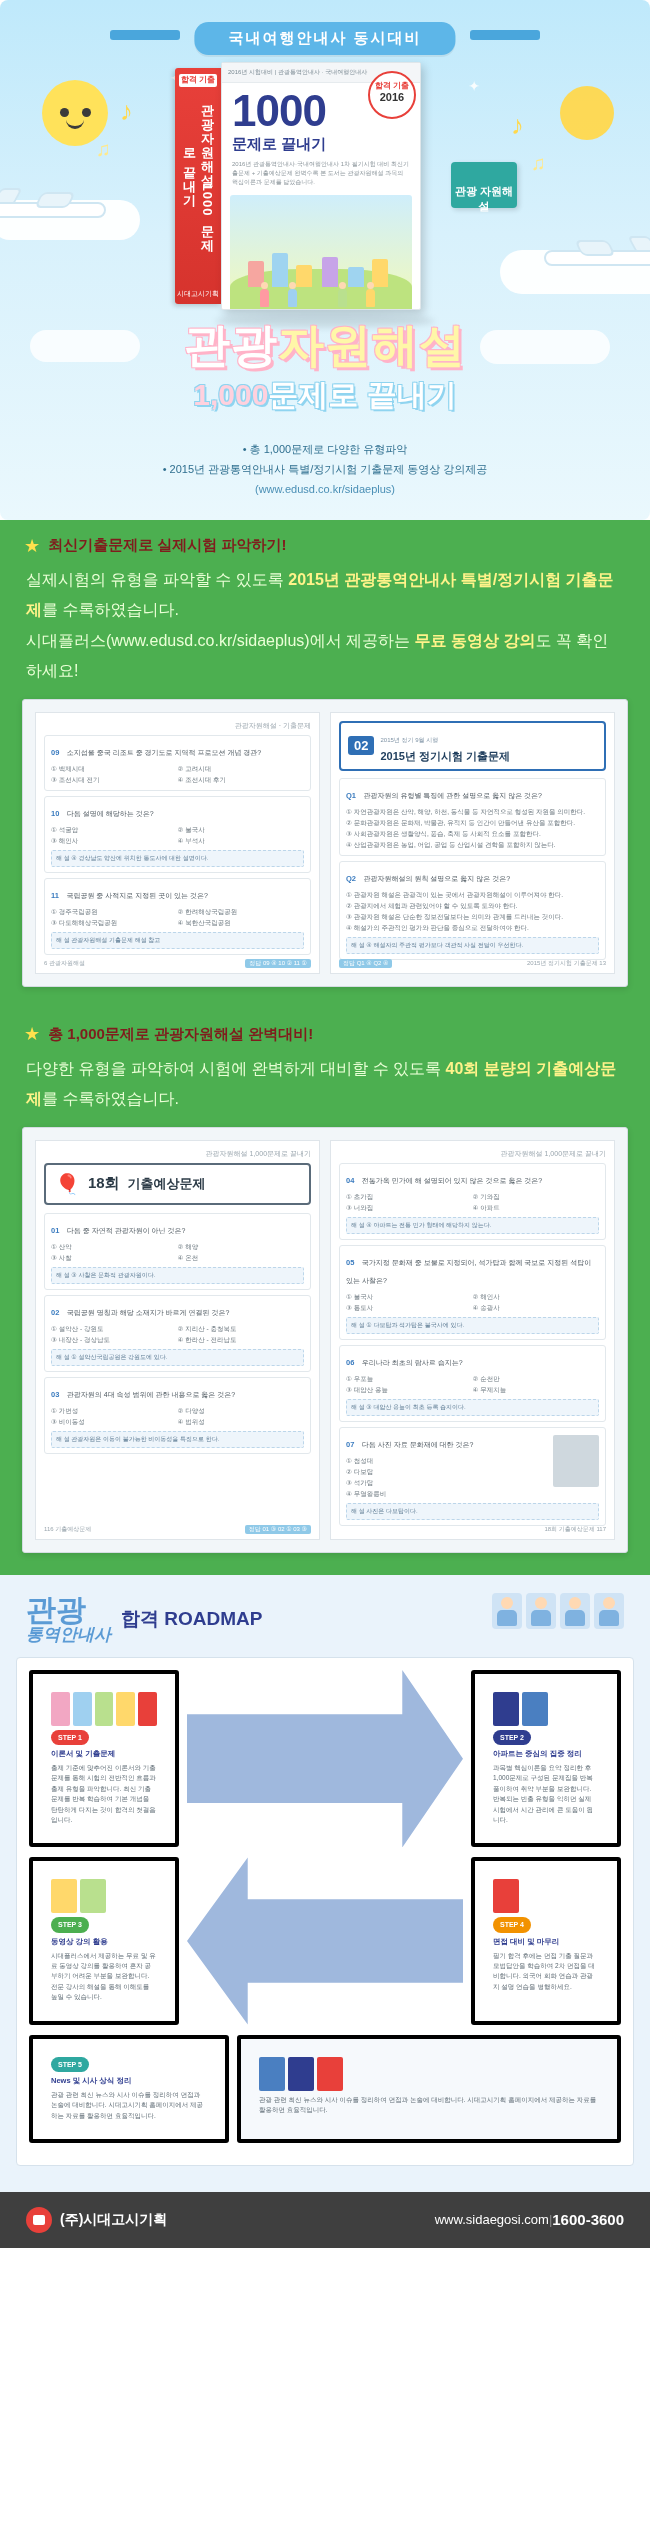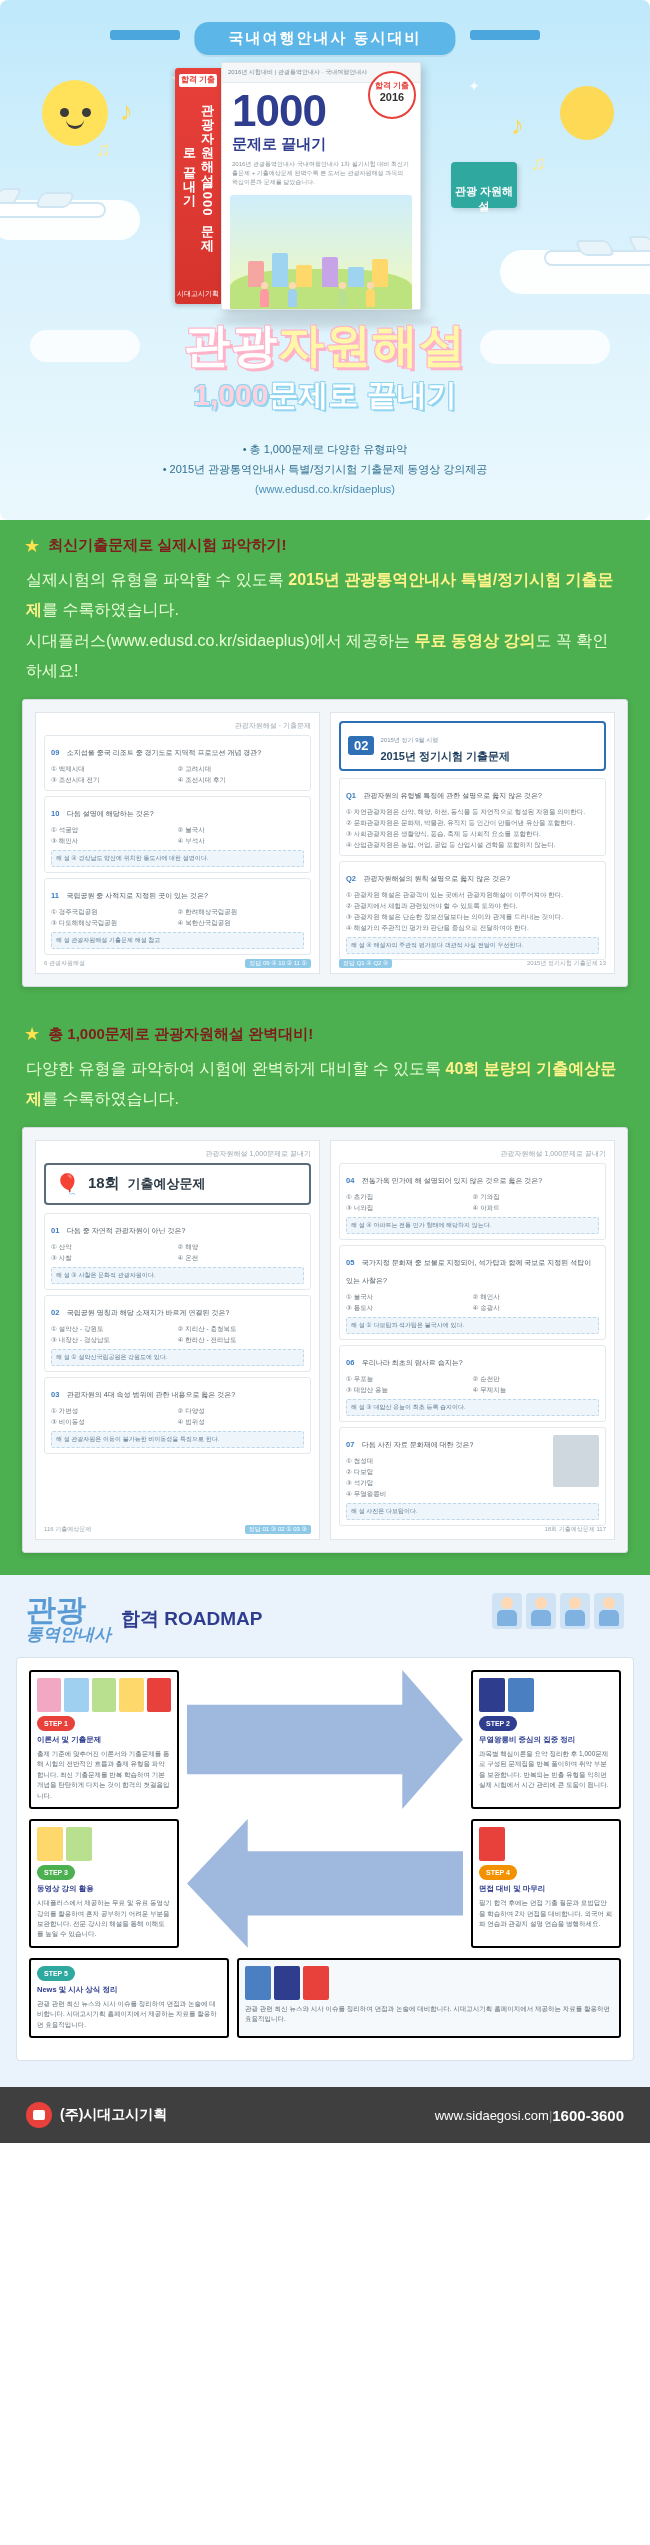--- a/index.html
+++ b/index.html
@@ -192,21 +192,21 @@
   .road-logo .l1 { font-size:30px; }
   .road-logo .l2 { font-size:17px;font-style:italic; }
   .road-title { align-self:center; font-size:19px; font-weight:bold; color:#2f3d8f; }
   .road-icons { margin-left:auto; display:flex; gap:4px; align-items:flex-end; }
   .ricon { width:30px; height:36px; border-radius:4px; background:#cfe3f5; position:relative; }
   .ricon::before { content:""; position:absolute; left:9px; top:4px; width:12px; height:12px; border-radius:50%; background:#ffd9b3; }
   .ricon::after { content:""; position:absolute; left:5px; top:17px; width:20px; height:16px; border-radius:5px 5px 2px 2px; background:#7fb2e0; }
 
   .road-body { margin:0 16px; background:#ffffff; border:1px solid #d6e2ec; border-radius:4px; padding:12px; position:relative; }
   .arrow-row { display:flex; gap:8px; align-items:stretch; margin-bottom:10px; }
-  .card { border:2px solid #000000; border-radius:3px; padding:6px; background:#fff; font-size:6.5px; color:#5d6a73; line-height:1.6; width:150px; }
+  .card { border:4px solid #000000; border-radius:3px; padding:18px; background:#fff; font-size:6.5px; color:#5d6a73; line-height:1.6; width:150px; }
   .card .ct { font-weight:bold; font-size:7.5px; color:#2f3d8f; margin-bottom:3px; }
   .mini-covers { display:flex; gap:3px; margin-bottom:4px; }
   .mc { width:26px; height:34px; border-radius:2px; background:#f2a7c3; position:relative; }
   .mc.b { background:#9fd0f0; } .mc.g { background:#b9e08e; } .mc.y { background:#ffd86b; }
   .mc.red { background:#e8403a; } .mc.blue{ background:#4a7fc1; } .mc.navy{ background:#2f3d8f; }
   .step {
     background:#2f3d8f; color:#fff; font-size:7px; font-weight:bold; border-radius:9px;
     padding:2px 7px; display:inline-block; margin-bottom:3px;
   }
   .step.red { background:#e8403a; }
@@ -574,21 +574,21 @@
           <div class="ct">이론서 및 기출문제</div>
           <div>출제 기준에 맞추어진 이론서와 기출문제를 통해 시험의 전반적인 흐름과 출제 유형을 파악합니다. 최신 기출문제를 반복 학습하여 기본 개념을 탄탄하게 다지는 것이 합격의 첫걸음입니다.</div>
         </div>
         <div class="big-arrow"></div>
         <div class="card">
           <div class="mini-covers">
             <div class="mc navy"></div>
             <div class="mc blue"></div>
           </div>
           <span class="step">STEP 2</span>
-          <div class="ct">무열왕릉비 중심의 집중 정리</div>
+          <div class="ct">아파트는 중심의 집중 정리</div>
           <div>과목별 핵심이론을 요약 정리한 후 1,000문제로 구성된 문제집을 반복 풀이하여 취약 부분을 보완합니다. 반복되는 빈출 유형을 익히면 실제 시험에서 시간 관리에 큰 도움이 됩니다.</div>
         </div>
       </div>
 
       <div class="arrow-row">
         <div class="card">
           <div class="mini-covers">
             <div class="mc y"></div>
             <div class="mc g"></div>
           </div>

